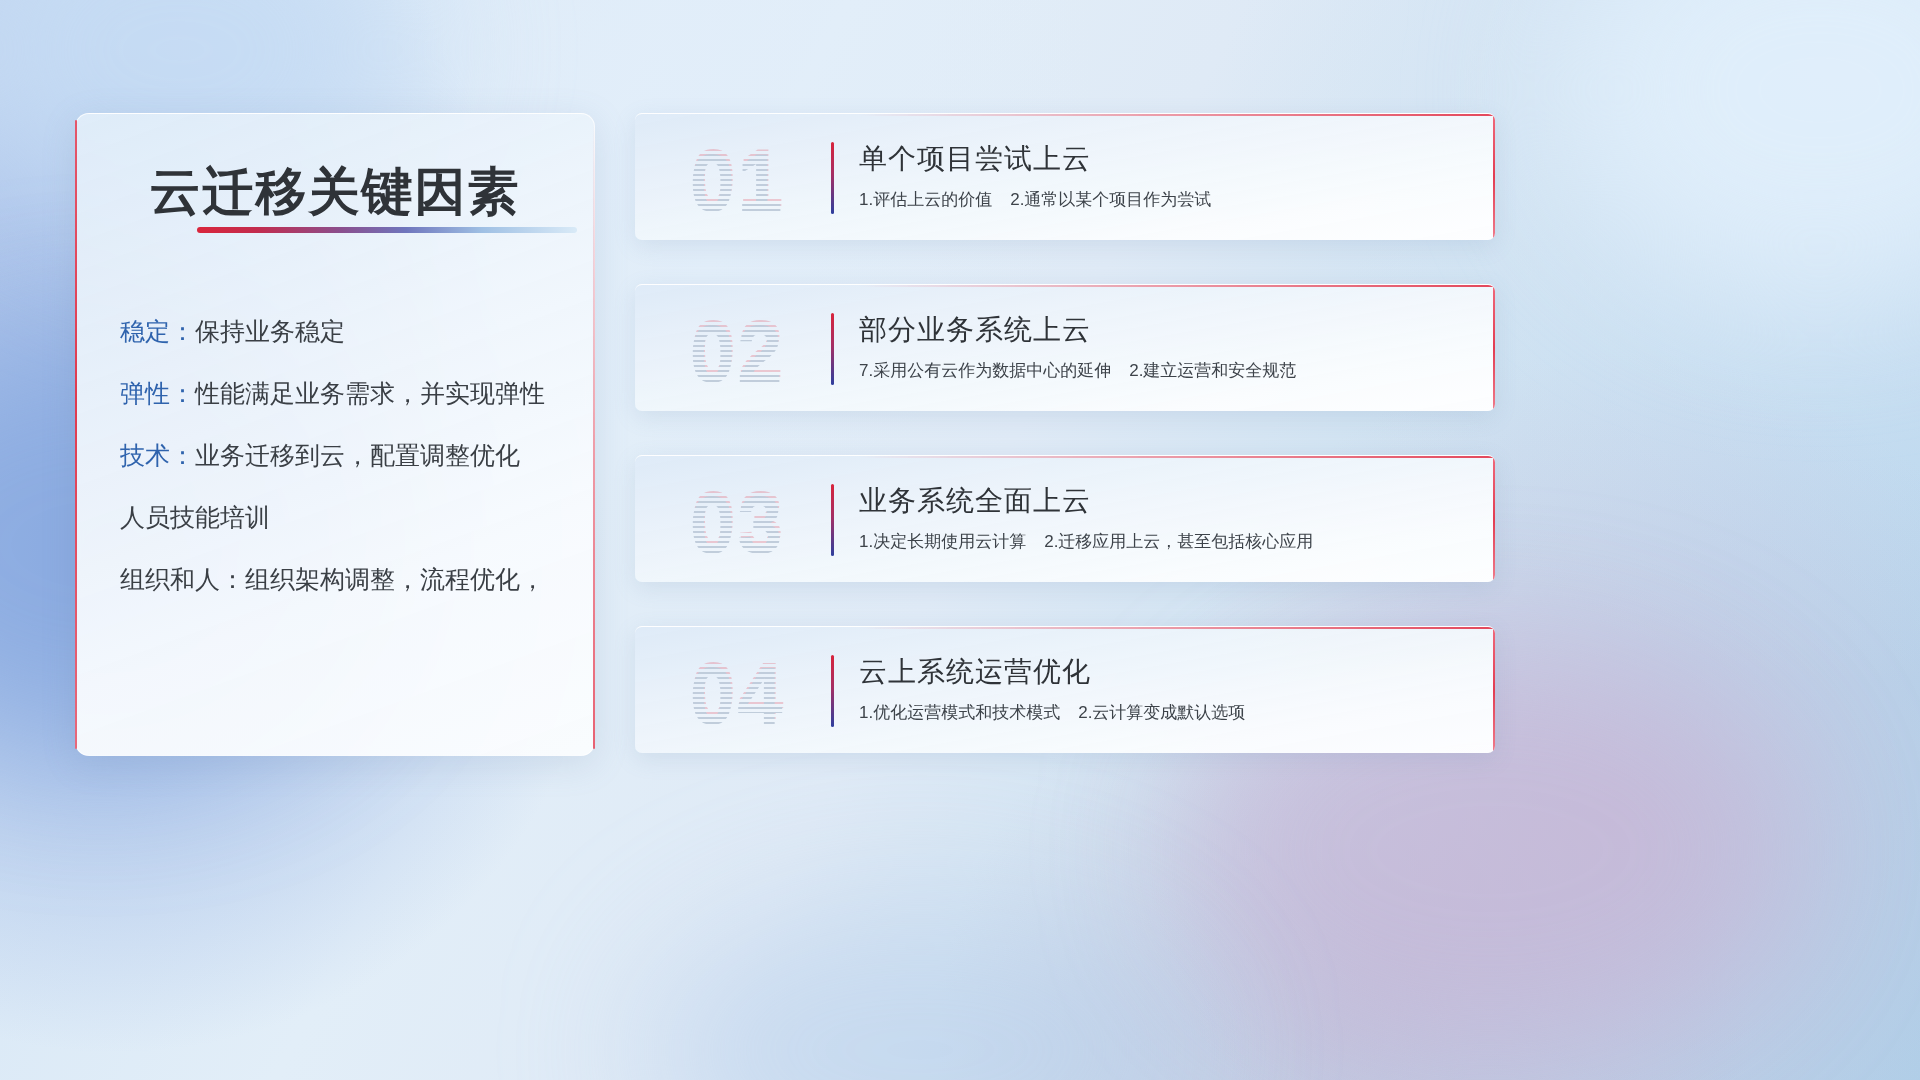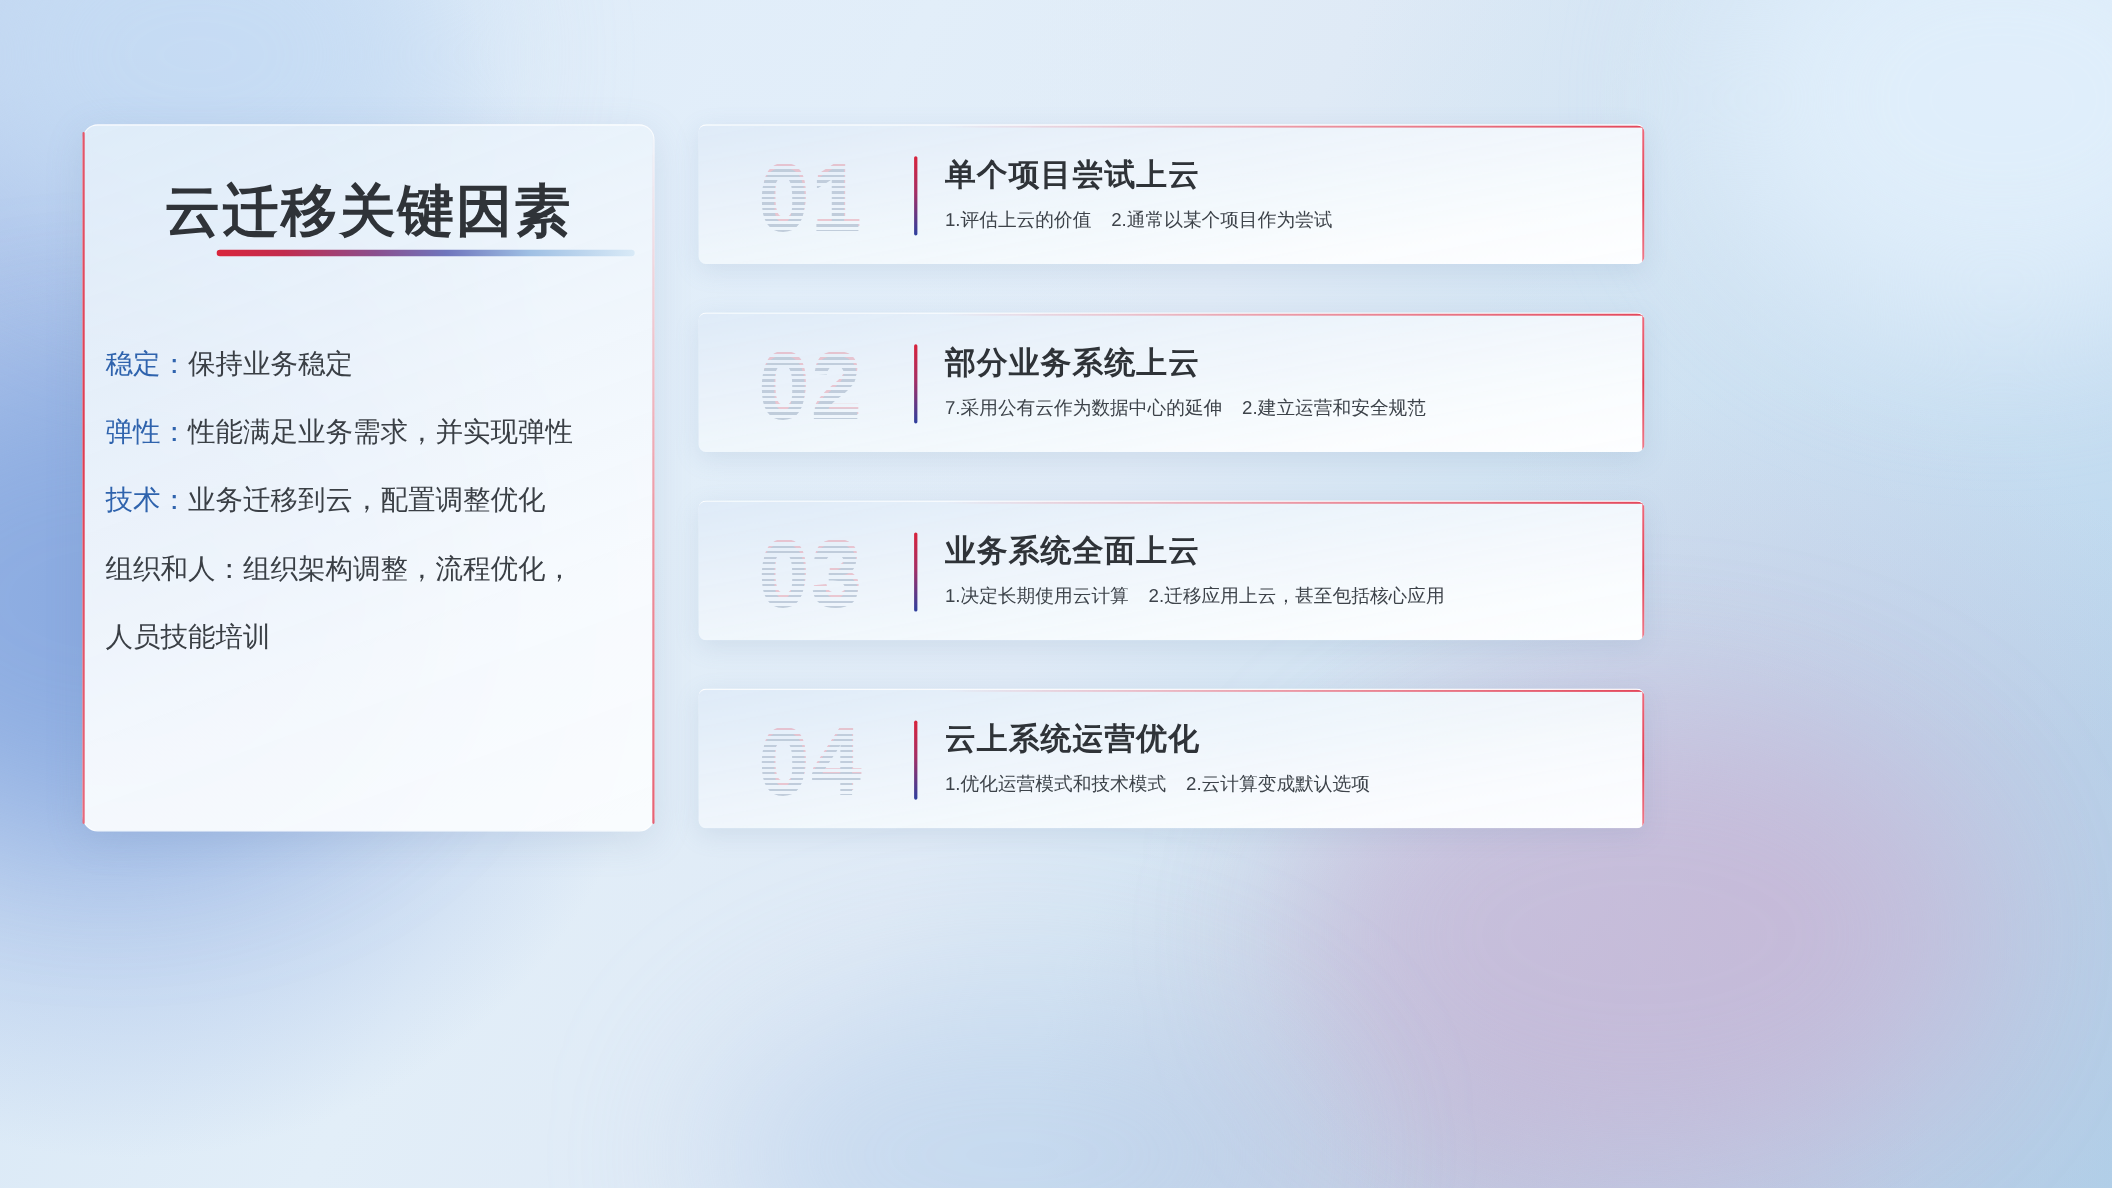--- a/index.html
+++ b/index.html
@@ -46,21 +46,21 @@
   }
   #panel-title{
     position:absolute;left:0;right:0;top:44px;text-align:center;
     font-size:51px;font-weight:700;color:#2f3338;letter-spacing:2px;
   }
   #title-rule{
     position:absolute;left:121px;top:113px;width:380px;height:6px;border-radius:3px;
     background:linear-gradient(90deg,#d9263c 0%,#c22c4e 16%,#8a4f8e 38%,#6f76bd 55%,#9fc0e4 75%,#d9eaf7 100%);
   }
   #left-list{
-    position:absolute;left:20px;right:22px;top:186px;
+    position:absolute;left:44px;right:22px;top:186px;
   }
   .list-item{
     font-size:25px;line-height:62px;color:#3a3f45;white-space:nowrap;
   }
   .list-item .key{color:#2f63ad;}
 
   
   .card{
     position:absolute;left:635px;width:860px;height:126px;border-radius:7px;
     background:linear-gradient(170deg,rgba(222,234,247,0.93) 0%,rgba(238,245,251,0.95) 40%,rgba(250,252,254,0.98) 78%,rgba(253,254,255,0.99) 100%);
@@ -97,21 +97,21 @@
     font-size:82px;font-weight:800;letter-spacing:2px;
   }
   .card-num .face{position:relative;}
 
   .card-bar{
     position:absolute;left:196px;top:28px;width:3px;height:72px;border-radius:2px;
     background:linear-gradient(180deg,#d8233b 0%,#a62e63 45%,#2d3f9e 100%);
   }
   .card-title{
     position:absolute;left:224px;top:26px;
-    font-size:28px;font-weight:700;color:#2f3338;letter-spacing:1px;white-space:nowrap;
+    font-size:28px;font-weight:400;color:#2f3338;letter-spacing:1px;white-space:nowrap;
   }
   .card-sub{
     position:absolute;left:224px;top:74px;
     font-size:17px;color:#3d434a;white-space:nowrap;
   }
   .card-sub .gap{display:inline-block;width:18px;}
 </style>
 </head>
 <body>
 
@@ -122,22 +122,22 @@
   <div class="bloom b3"></div>
   <div class="bloom b4"></div>
 
   <div id="left-panel">
     <div id="panel-title">云迁移关键因素</div>
     <div id="title-rule"></div>
     <div id="left-list">
         <div class="list-item"><span class="key">稳定：</span><span>保持业务稳定</span></div>
         <div class="list-item"><span class="key">弹性：</span><span>性能满足业务需求，并实现弹性</span></div>
         <div class="list-item"><span class="key">技术：</span><span>业务迁移到云，配置调整优化</span></div>
+        <div class="list-item"><span>人员技能培训</span></div>
         <div class="list-item"><span>组织和人：</span><span>组织架构调整，流程优化，</span></div>
-        <div class="list-item"><span>人员技能培训</span></div>
       </div>
   </div>
 
   <div class="card" id="card-0">
     <div class="card-num">
       <span class="shadow">01</span>
         <span class="face">01</span>
     </div>
     <div class="card-bar"></div>
     <div class="card-title">单个项目尝试上云</div>

